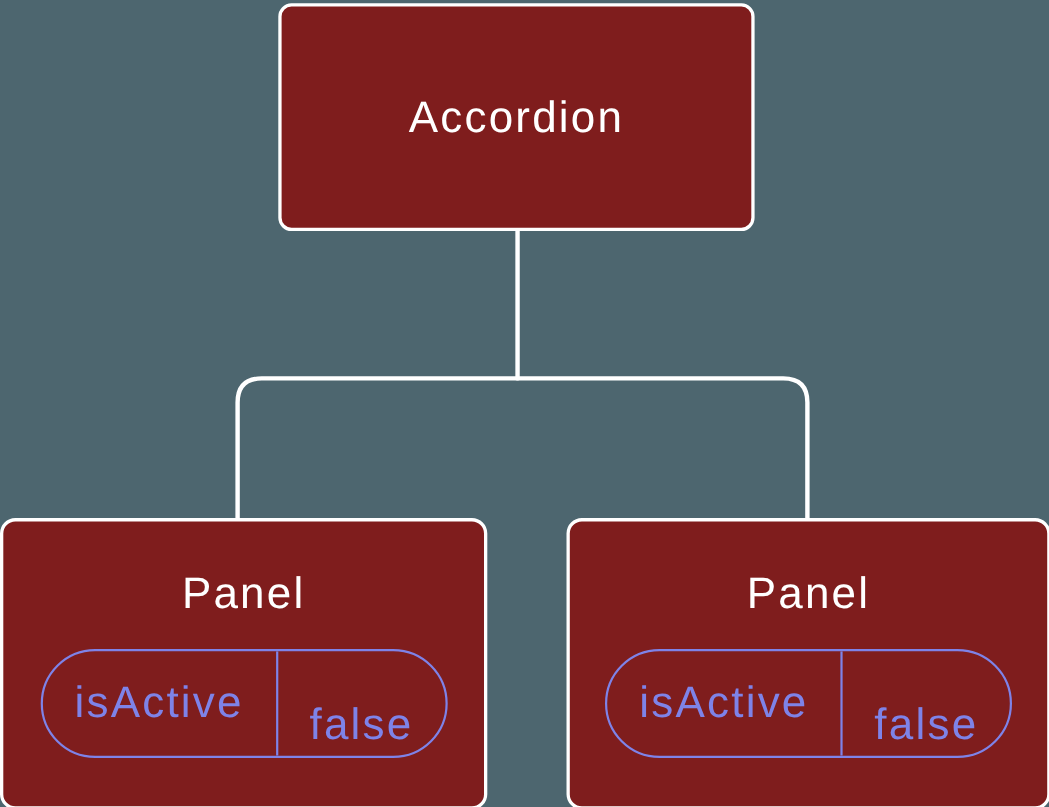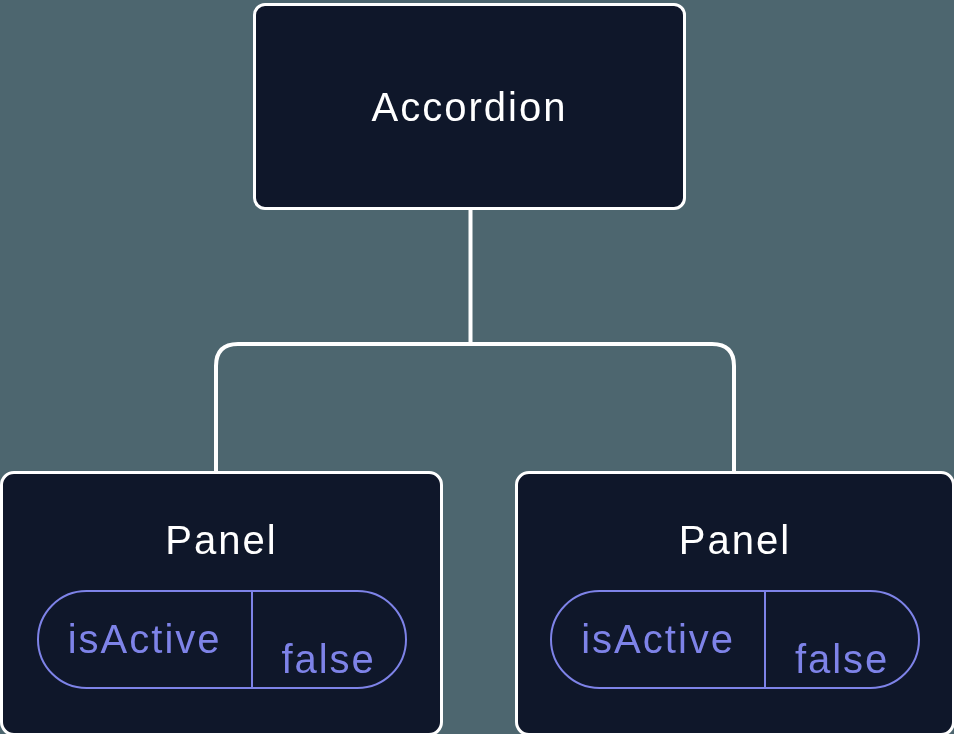--- a/index.html
+++ b/index.html
@@ -17,21 +17,21 @@
   .connector-svg {
     position: absolute;
     left: 0; top: 0;
     width: 954px; height: 734px;
     z-index: 1;
     pointer-events: none;
   }
   .node {
     position: absolute;
     box-sizing: border-box;
-    background: #0f172a;
+    background: #7f1d1d;
     border: 3px solid #ffffff;
     z-index: 2;
   }
   .node-root {
     left: 253px; top: 3px;
     width: 433px; height: 207px;
     border-radius: 12px;
     display: flex;
     align-items: center;
     justify-content: center;

